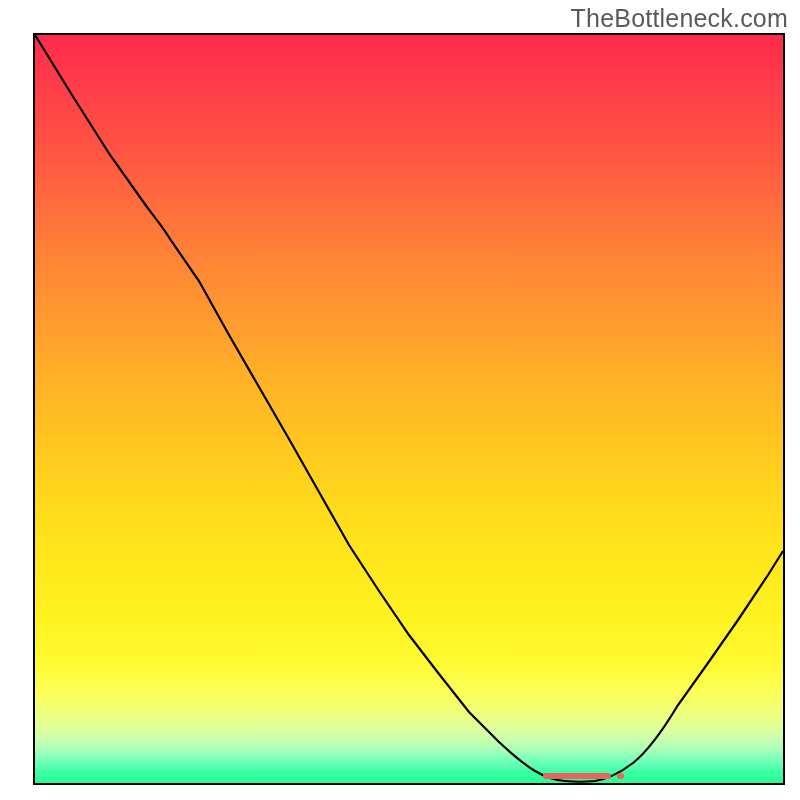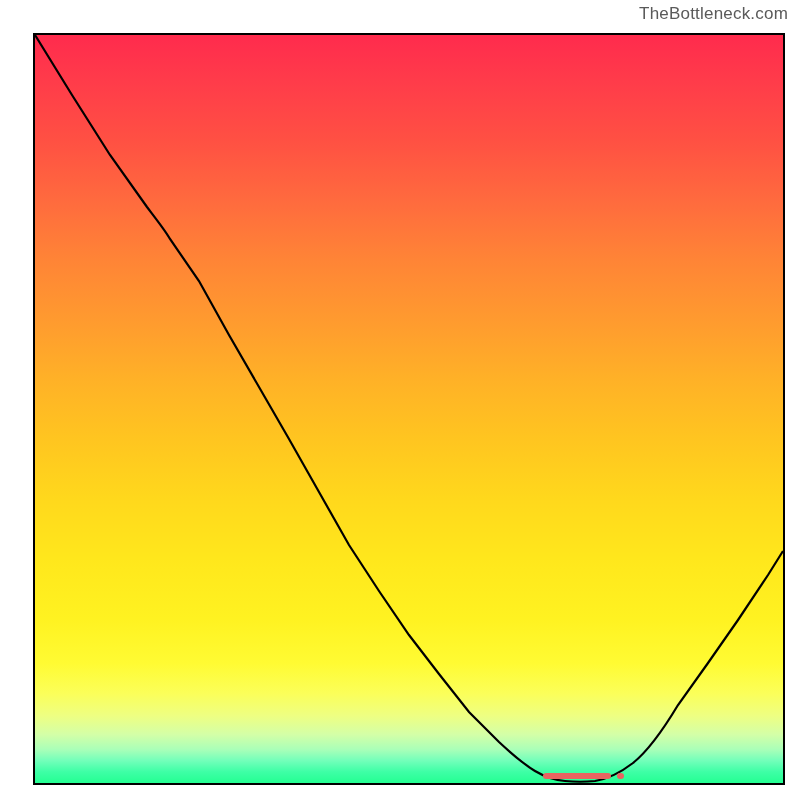--- a/index.html
+++ b/index.html
@@ -8,21 +8,21 @@
     width: 800px;
     height: 800px;
     background: #ffffff;
     position: relative;
     font-family: Arial, sans-serif;
   }
   .watermark {
     position: absolute;
     top: 4px;
     right: 12px;
-    font-size: 17px;
+    font-size: 25px;
     color: #5a5a5a;
     font-weight: 500;
     letter-spacing: 0.2px;
   }
   .chart-container {
     position: absolute;
     top: 33px;
     left: 33px;
     width: 752px;
     height: 752px;

